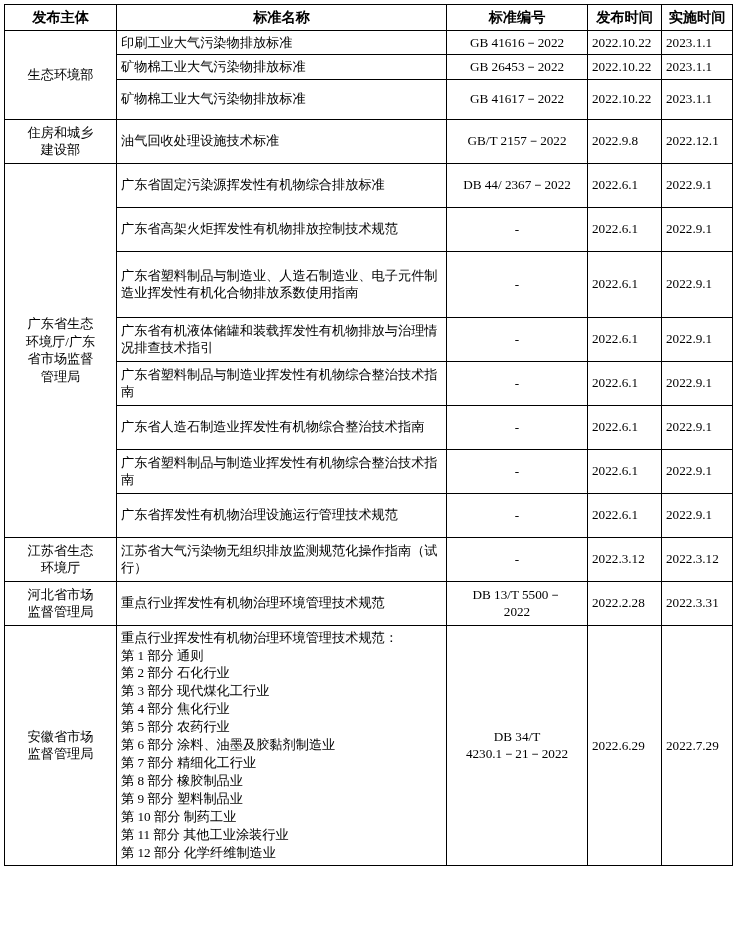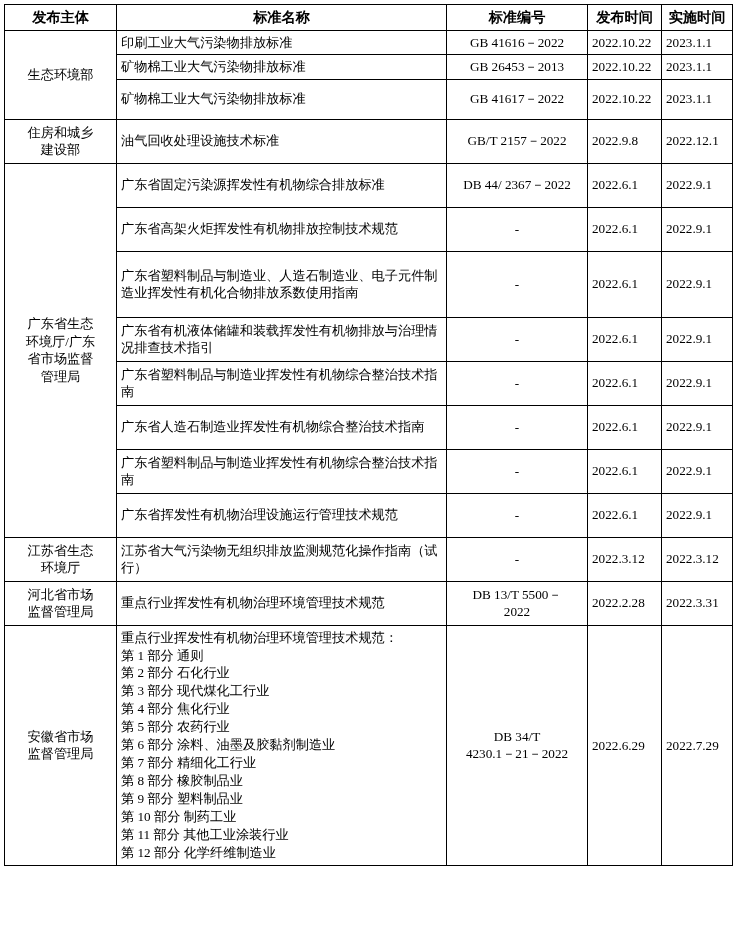--- a/index.html
+++ b/index.html
@@ -113,21 +113,21 @@
         </td>
         <td class="date">2022.10.22</td>
         <td class="date">2023.1.1</td>
       </tr>
 
       <tr>
         <td class="name">
           <span class="name-block">矿物棉工业大气污染物排放标准</span>
         </td>
         <td class="code">
-          <span class="code-block">GB 26453－2013</span>
+          <span class="code-block">GB 26453－2022</span>
         </td>
         <td class="date">2022.10.22</td>
         <td class="date">2023.1.1</td>
       </tr>
 
       <tr style="height:40px;">
         <td class="name">
           <span class="name-block">矿物棉工业大气污染物排放标准</span>
         </td>
         <td class="code">

